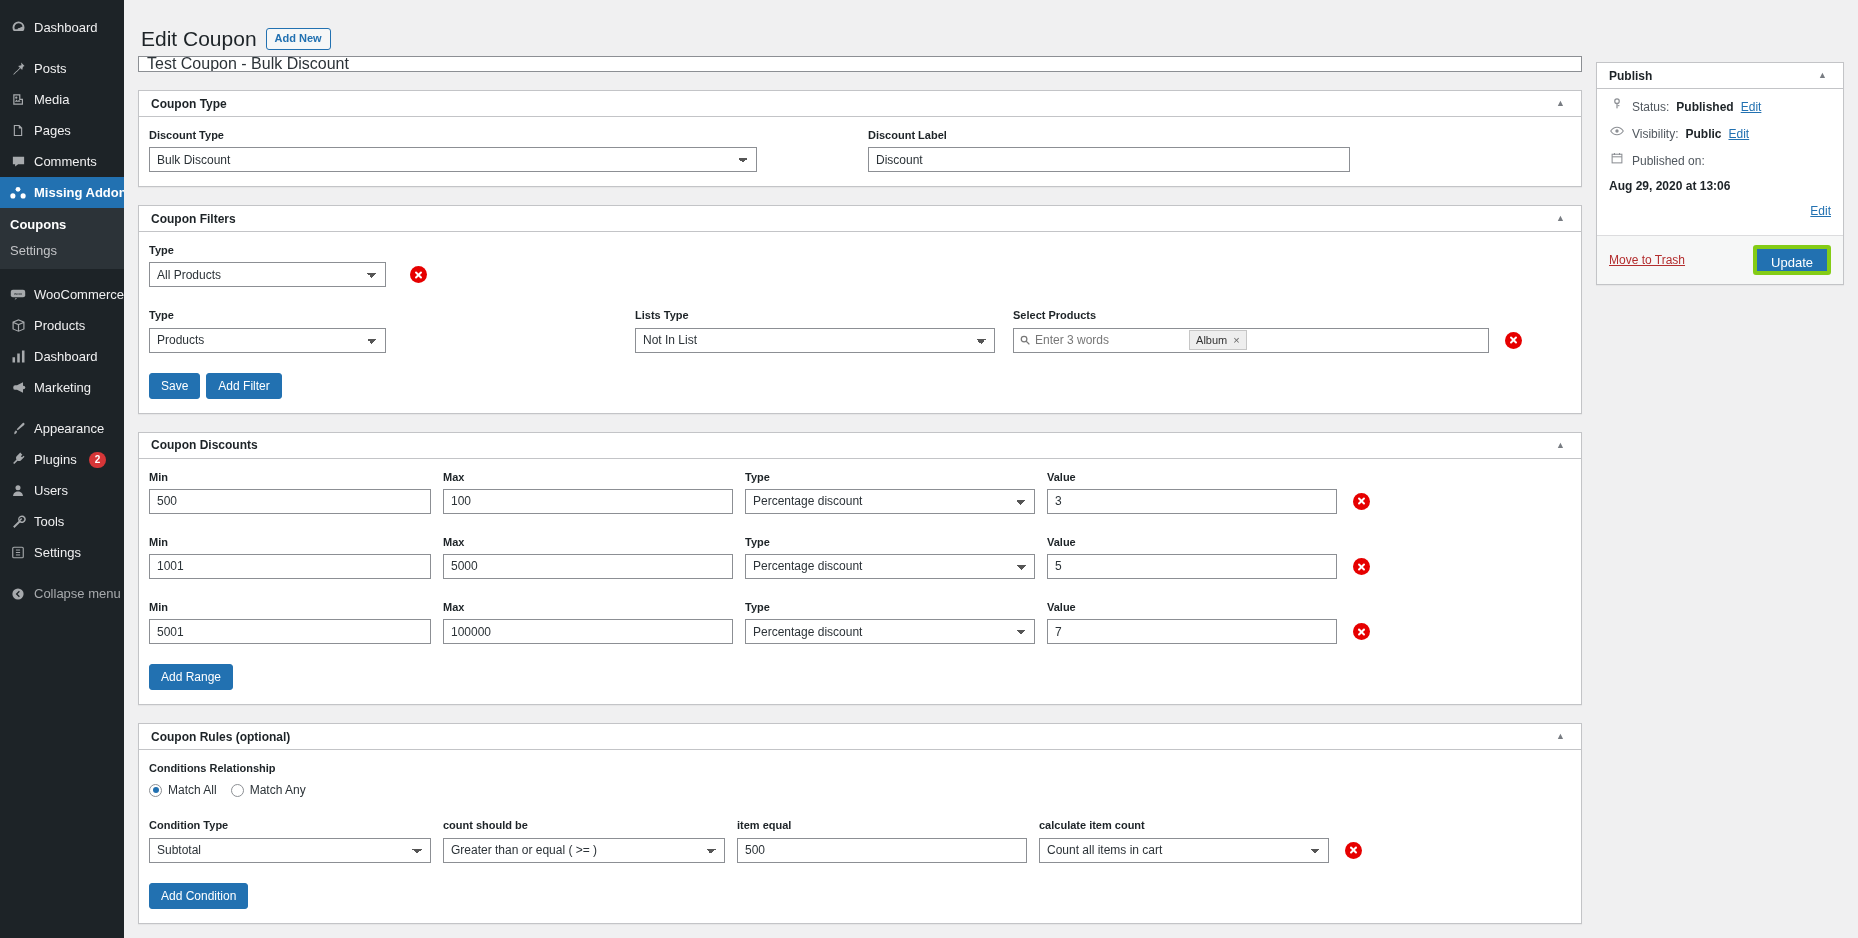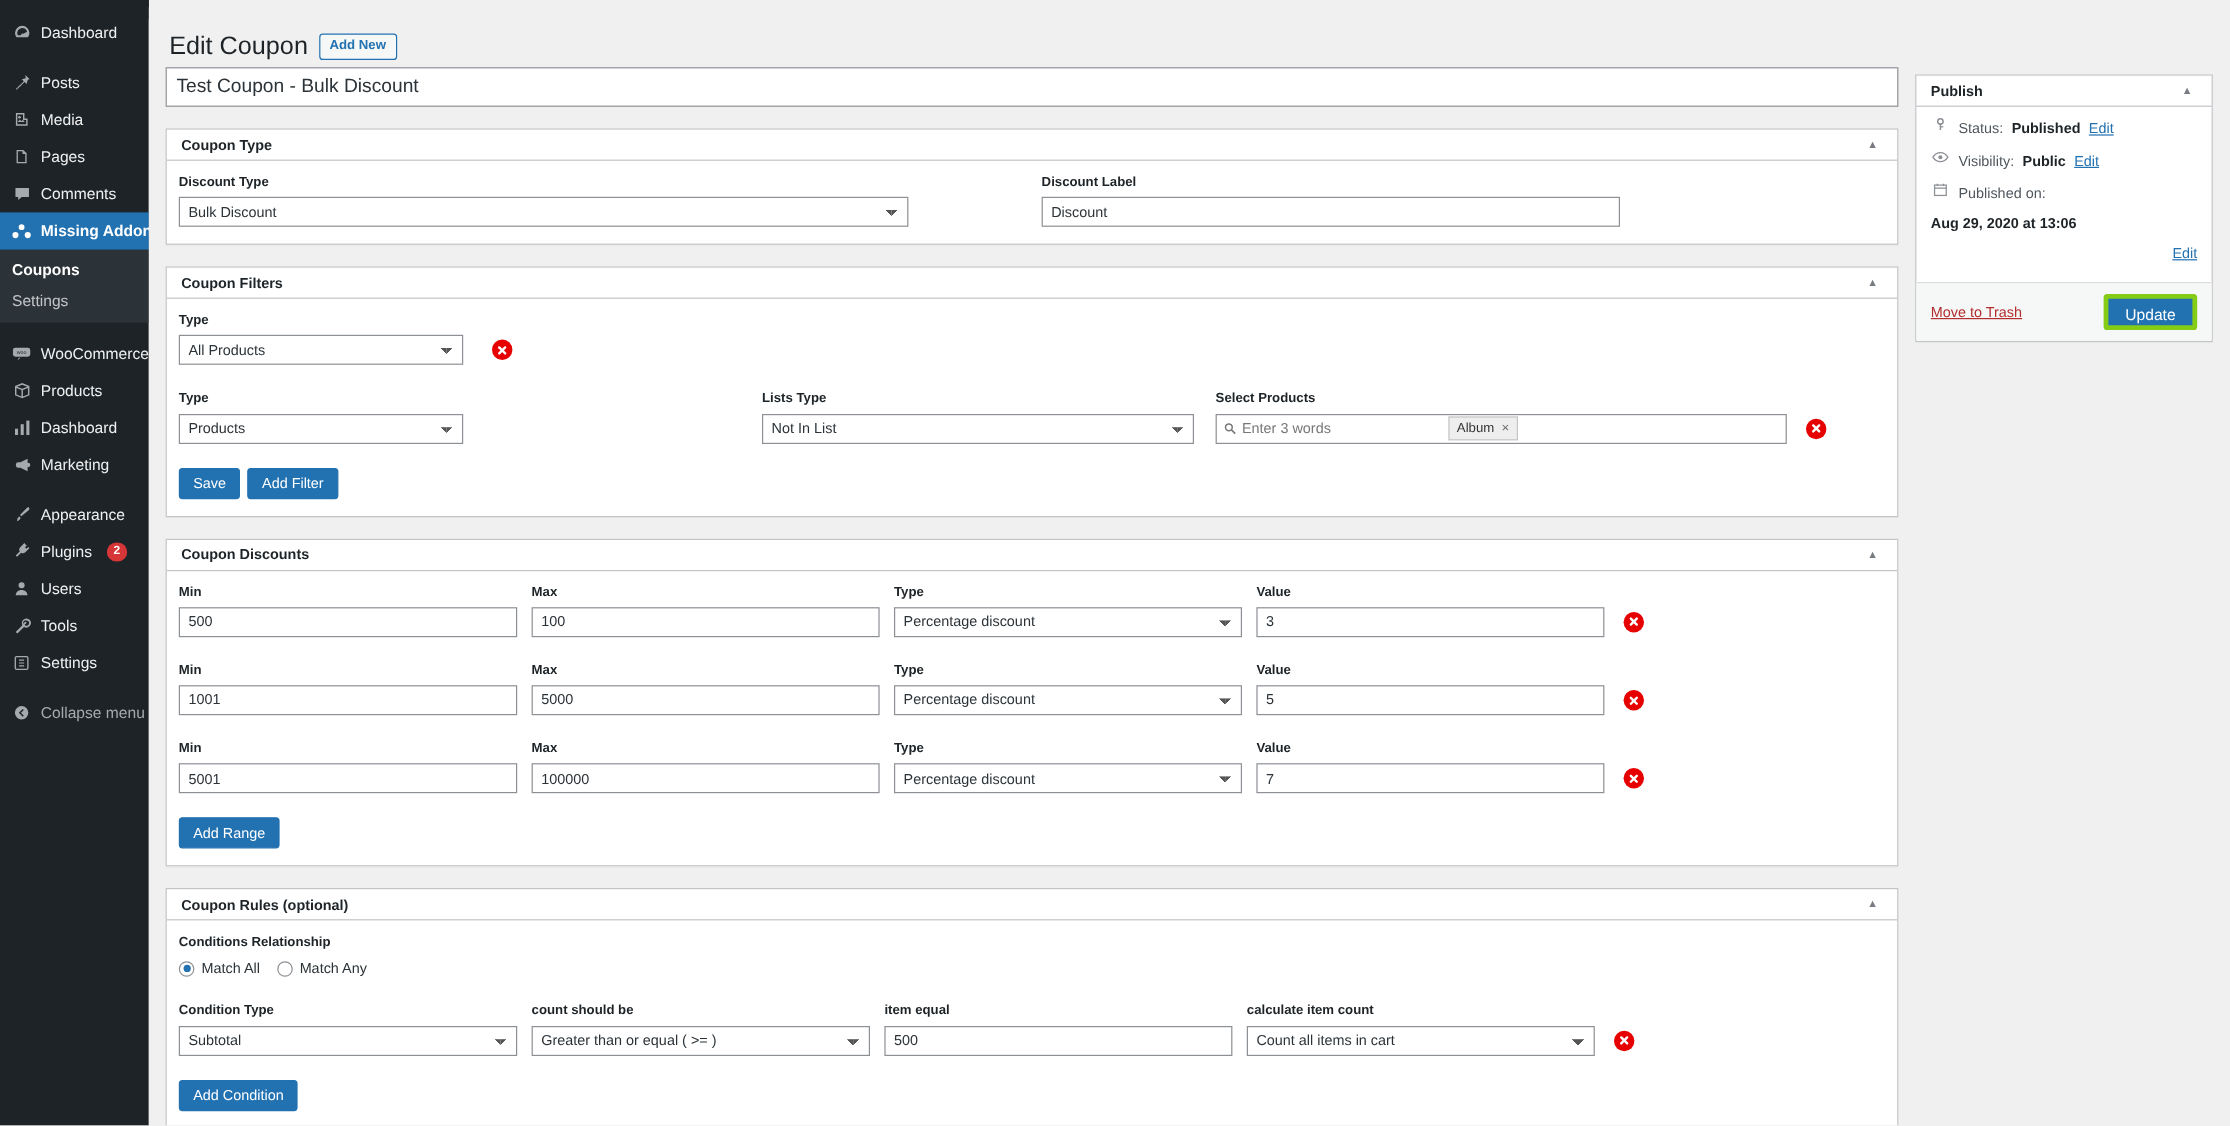--- a/index.html
+++ b/index.html
@@ -119,21 +119,21 @@
     cursor: pointer;
     line-height: 1.6;
   }
 
   .columns { display: flex; align-items: flex-start; gap: 14px; }
   .col-main { width: 1444px; }
   .col-side { width: 248px; }
 
   .title-input {
     width: 100%;
-    height: 33px;
+    height: 16px;
     border: 1px solid #8c8f94;
     background: #fff;
     font-size: 16px;
     color: #2c3338;
     padding: 3px 8px;
     font-family: "Liberation Sans", sans-serif;
     border-radius: 0;
     outline: none;
   }
 
@@ -244,21 +244,21 @@
   }
 
   
   .tokenfield {
     height: 25px;
     border: 1px solid #8c8f94;
     background: #fff;
     display: flex;
     align-items: center;
     padding: 0 6px;
-    gap: 24px;
+    gap: 6px;
     width: 100%;
     cursor: text;
   }
   .tf-search { display: flex; align-items: center; gap: 5px; color: #777; font-size: 12px; }
   .tf-search svg { display:block; }
   .token {
     display: inline-flex;
     align-items: center;
     gap: 6px;
     background: #eee;

